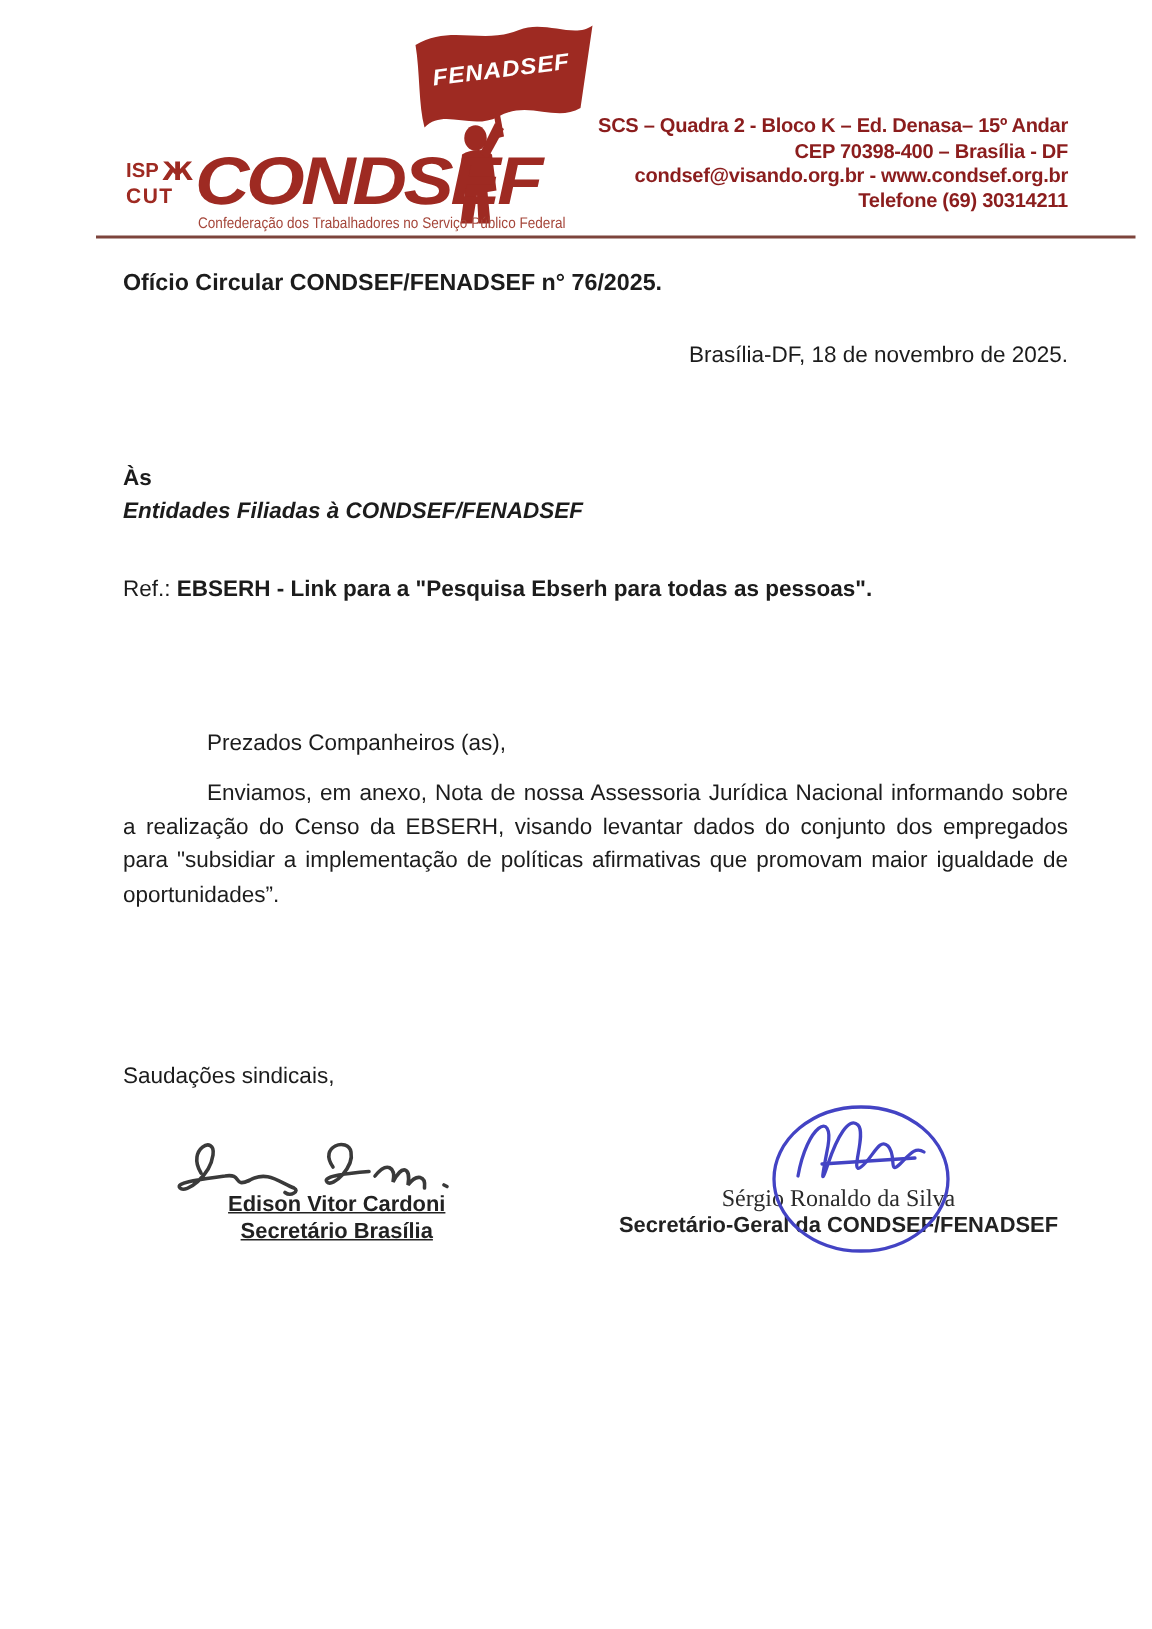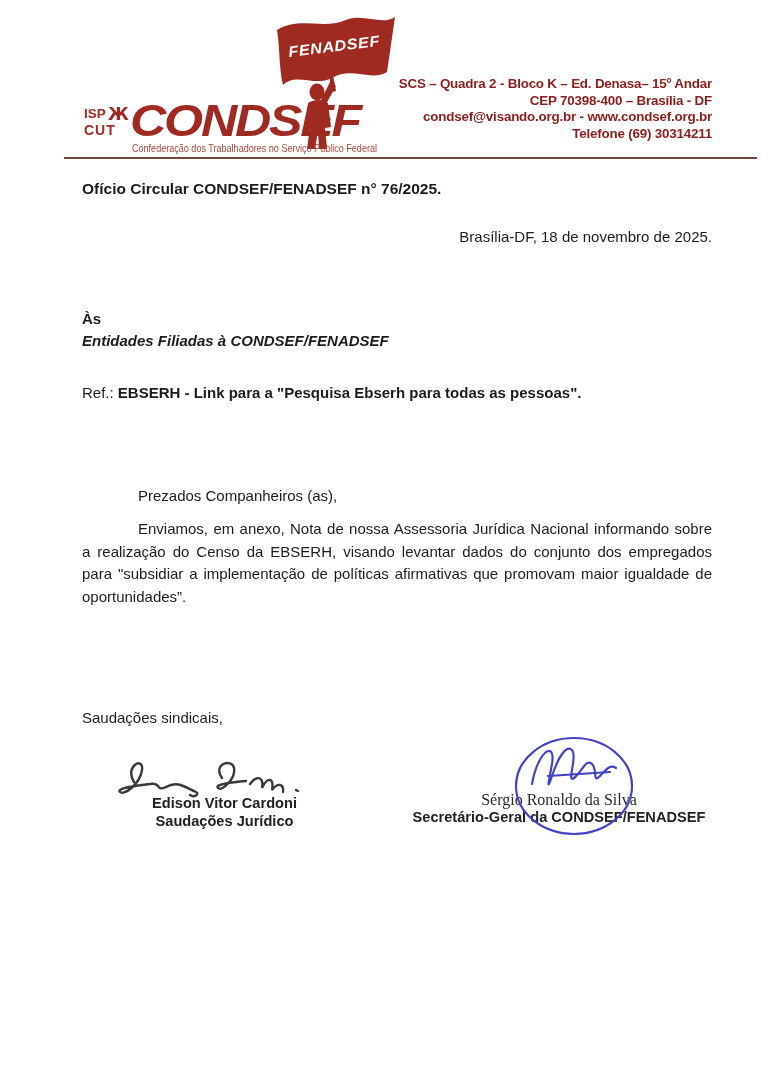--- a/index.html
+++ b/index.html
@@ -41,21 +41,21 @@
   .para1{top:502px;margin-top:16px;}
   .para2{top:600px;}
   .closing{top:709px;text-align:left;}
   
   .sig-svg{position:absolute;z-index:3;pointer-events:none;}
   .sig-left-svg{left:100px;top:748px;}
   .sig-right-svg{left:462px;top:736px;}
   .sig-left-text{
     position:absolute;left:92px;top:795px;width:265px;z-index:2;
     text-align:center;font-weight:bold;
-    font-size:14.6px;line-height:17.5px;color:#222;
+    font-size:14.6px;line-height:17.5px;color:#222;text-decoration:underline;
   }
   .sig-right-text{
     position:absolute;left:398px;top:791px;width:322px;z-index:2;
     text-align:center;
   }
   .sig-right-name{
     font-family:"Liberation Serif", serif;
     font-size:16px;line-height:18px;color:#2b2b2b;
   }
   .sig-right-title{
@@ -132,21 +132,21 @@
   <svg class="sig-svg sig-right-svg" width="195" height="102" viewBox="0 0 195 102">
     <g fill="none" stroke="#4343c4" stroke-width="2.2" stroke-linecap="round">
       <ellipse cx="112" cy="50" rx="58" ry="48"></ellipse>
       <path d="M70,48 C76,14 94,4 90,28 C87,44 84,58 90,40 C96,22 104,8 110,14 C116,20 104,48 112,42 C120,36 124,22 130,28 C136,34 130,48 138,40 C144,34 148,28 154,32"></path>
       <path d="M86,40 L148,36"></path>
     </g>
   </svg>
 
   <div class="sig-left-text">
     <div>Edison Vitor Cardoni</div>
-    <div>Saudações Jurídico</div>
+    <div>Secretário Brasília</div>
   </div>
 
   <div class="sig-right-text">
     <div class="sig-right-name">Sérgio Ronaldo da Silva</div>
     <div class="sig-right-title">Secretário-Geral da CONDSEF/FENADSEF</div>
   </div>
 
 </div>
 
 </body></html>

